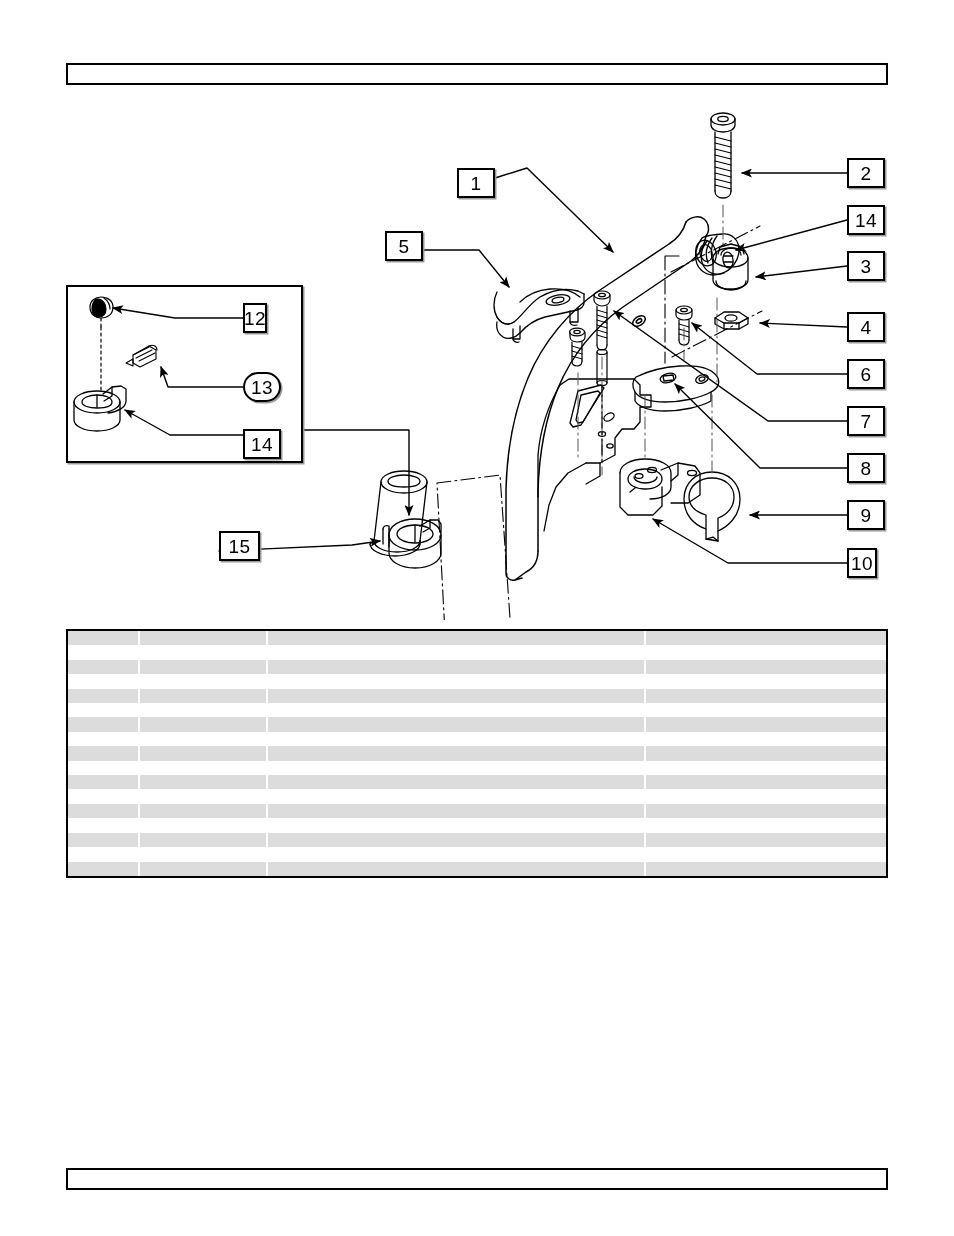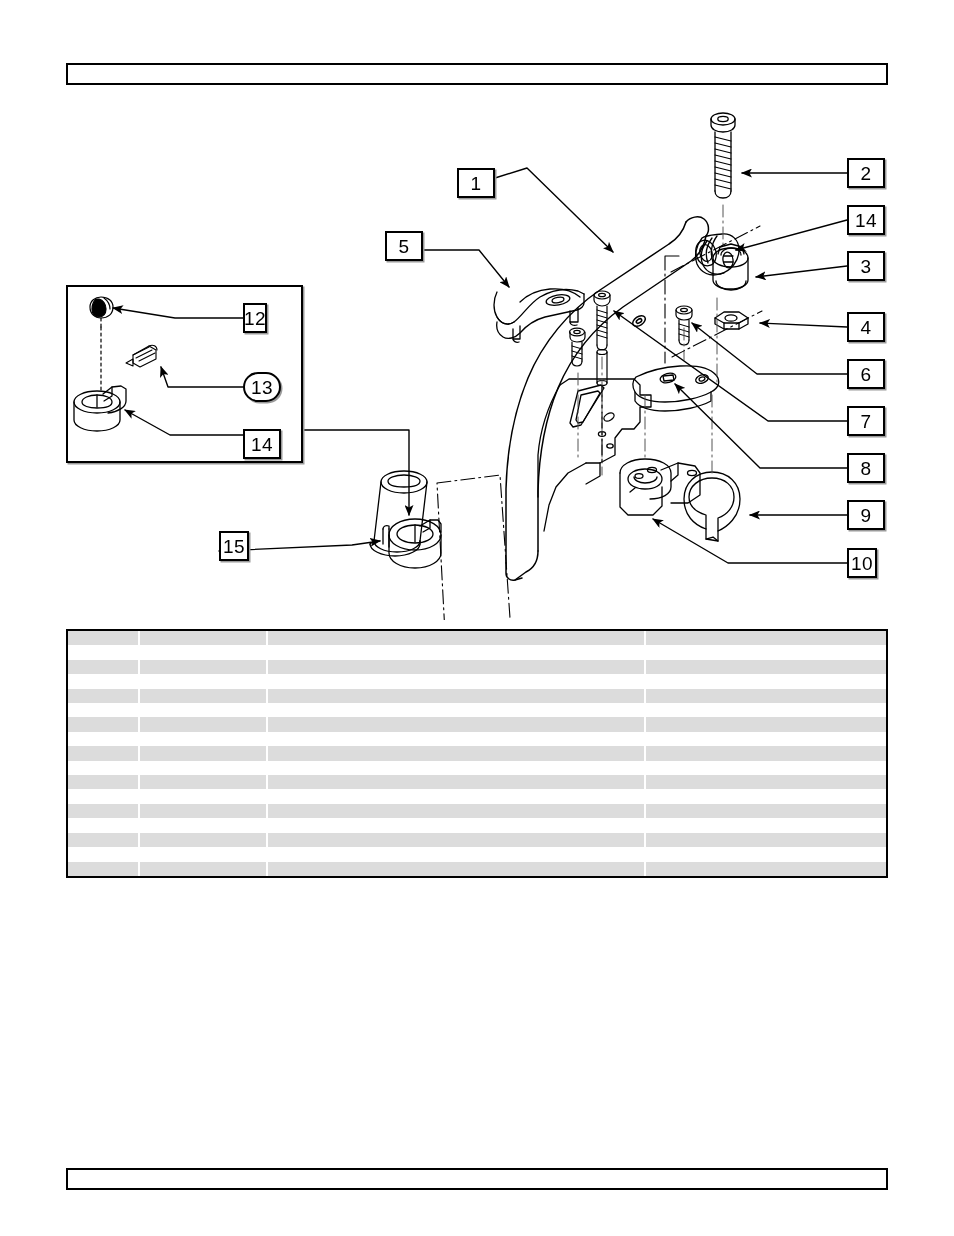--- a/index.html
+++ b/index.html
@@ -370,21 +370,21 @@
     <div class="callout" style="left: 385px; top: 231px; width: 38px; height: 30px;">5</div>
     <div class="callout" style="left: 847px; top: 359px; width: 38px; height: 30px;">6</div>
     <div class="callout" style="left: 847px; top: 406px; width: 38px; height: 30px;">7</div>
     <div class="callout" style="left: 847px; top: 453px; width: 38px; height: 30px;">8</div>
     <div class="callout" style="left: 847px; top: 500px; width: 38px; height: 30px;">9</div>
     <div class="callout" style="left: 847px; top: 548px; width: 30px; height: 30px;">10</div>
     <div class="callout" style="left: 847px; top: 205px; width: 38px; height: 30px;">14</div>
     <div class="callout" style="left: 243px; top: 303px; width: 24px; height: 30px;">12</div>
     <div class="callout" style="left: 243px; top: 372px; width: 38px; height: 30px; border-radius: 15px;">13</div>
     <div class="callout" style="left: 243px; top: 429px; width: 38px; height: 30px;">14</div>
-    <div class="callout" style="left: 219px; top: 531px; width: 30px; height: 30px;">15</div>
+    <div class="callout" style="left: 219px; top: 531px; width: 41px; height: 30px;">15</div>
   </div>
 
   <div id="parts-table">
     <table>
       <tbody id="parts-table-body">
           <tr class="shade">
             <td class="c-item"></td>
             <td class="c-qty"></td>
             <td class="c-desc"></td>
             <td class="c-note"></td>

